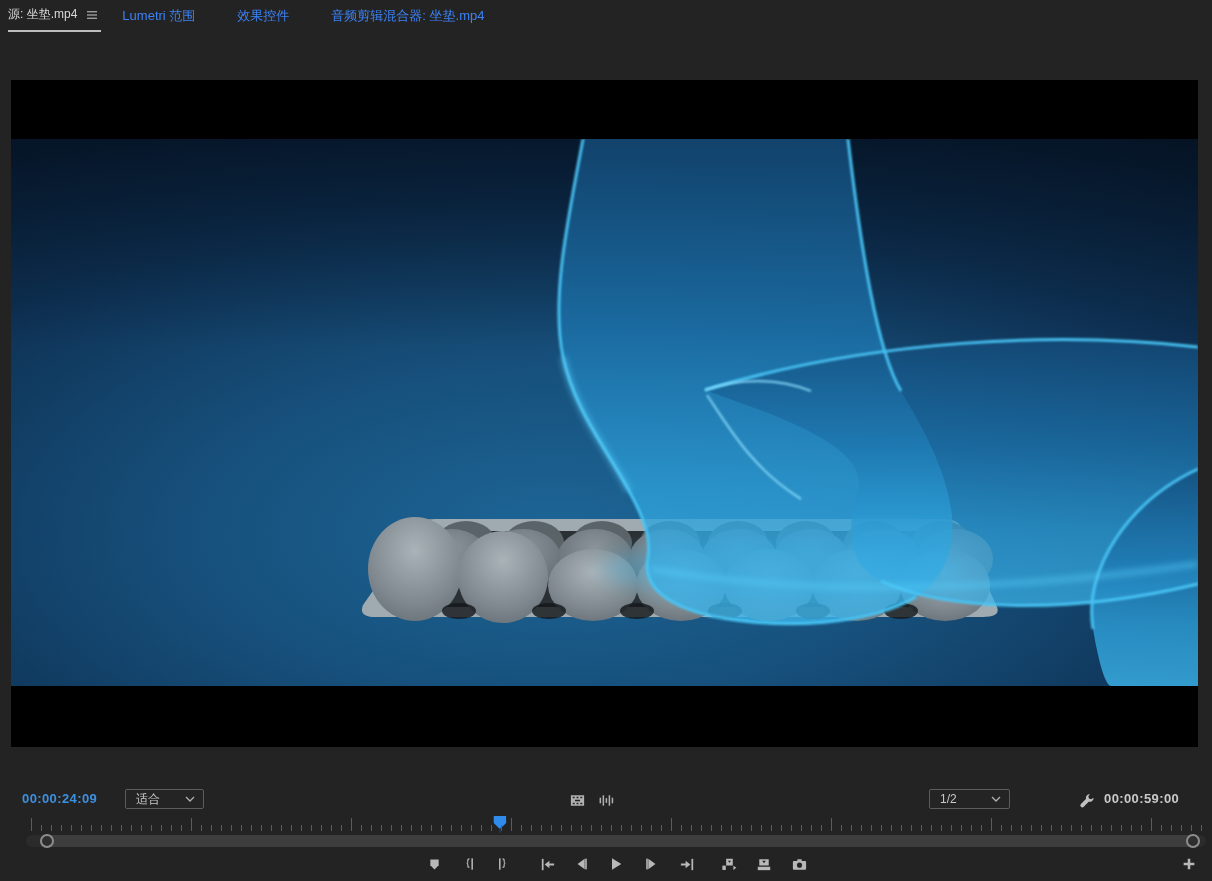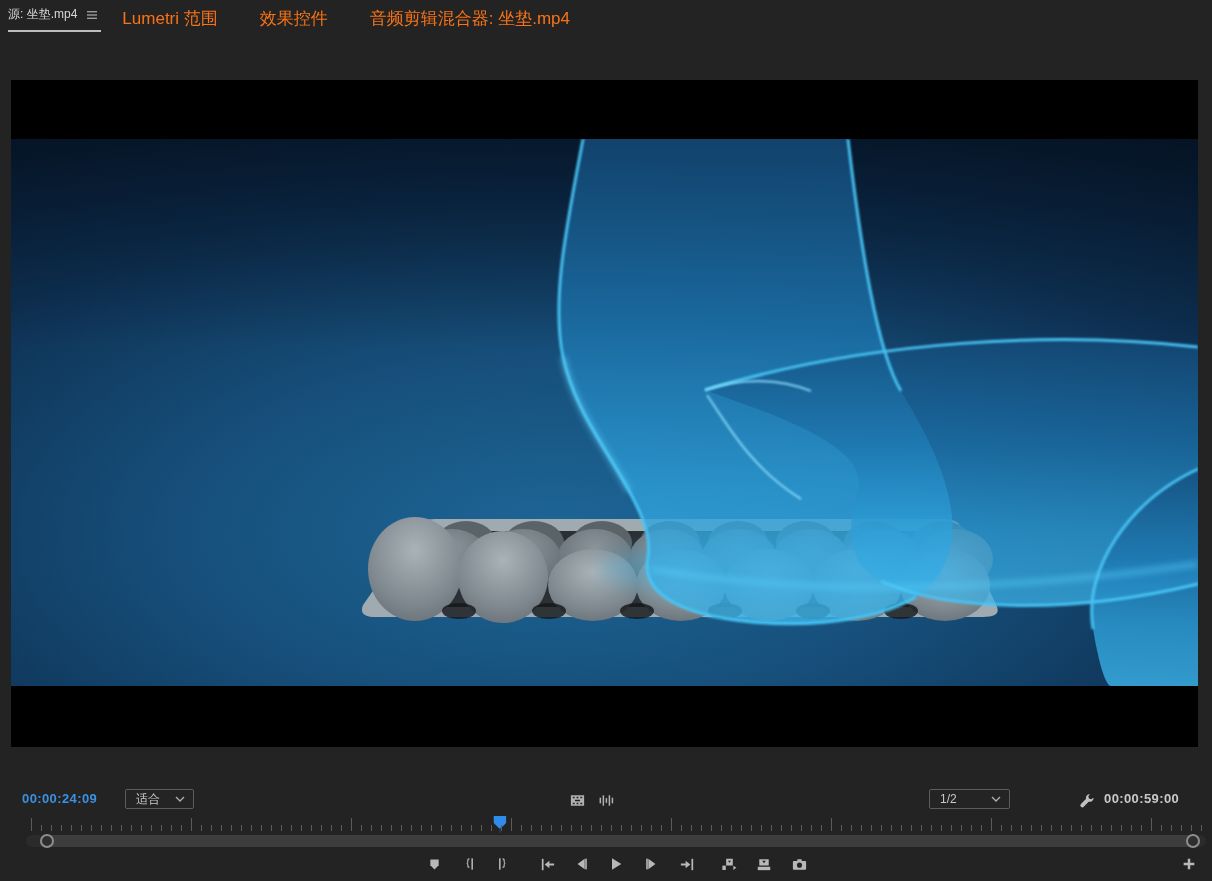--- a/index.html
+++ b/index.html
@@ -3,36 +3,36 @@
 <meta charset="utf-8">
 <style>
   html,body{margin:0;padding:0;background:#000;}
   .screen{position:relative;width:1212px;height:881px;background:#232323;overflow:hidden;
           font-family:"Liberation Sans","DejaVu Sans",sans-serif;-webkit-font-smoothing:antialiased;}
 
   
   .tabbar{position:absolute;left:0;top:0;right:0;height:30px;display:flex;align-items:flex-start;padding-top:6px;box-sizing:border-box;}
   .tab-group{display:flex;align-items:center;gap:9px;margin-left:8px;padding:0 3px 7px 0;border-bottom:2px solid #bdbdbd;}
   .tab-label{font-size:12px;color:#d8d8d8;white-space:nowrap;}
-  .tab{font-size:17px;color:#f97316;white-space:nowrap;margin-left:42px;padding-top:1px;cursor:default;}
+  .tab{font-size:13px;color:#3b82f6;white-space:nowrap;margin-left:42px;padding-top:1px;cursor:default;}
   .tab-group + .tab{margin-left:21px;}
   .menu-icon svg{display:block;}
 
   
   .video{position:absolute;left:11px;top:80px;width:1187px;height:667px;background:#000;}
   .frame{position:absolute;left:0;top:59px;width:1187px;height:547px;overflow:hidden;}
   .frame svg{display:block;}
 
   
   .ctl{position:absolute;font-size:13px;}
   .timecode{left:22px;top:791px;color:#3c90e0;font-weight:bold;letter-spacing:.4px;}
   .duration{left:1104px;top:791px;color:#c9c9c9;font-weight:bold;letter-spacing:.4px;}
   .dropdown{position:absolute;top:789px;height:20px;box-sizing:border-box;background:#242424;border:1px solid #5c5c5c;border-radius:2px;
             color:#c9c9c9;font-size:12px;display:flex;align-items:center;padding:0 8px 0 10px;cursor:default;}
-  .dd-fit{left:125px;width:69px;}
+  .dd-fit{left:125px;width:79px;}
   .dd-res{left:929px;width:81px;}
   .dropdown .chev{margin-left:auto;display:flex;}
   .iconbtn{position:absolute;width:24px;height:24px;display:flex;align-items:center;justify-content:center;cursor:default;}
   .iconbtn svg{display:block;}
   .drag-video{left:565px;top:788px;}
   .drag-audio{left:594px;top:788px;}
   .settings{left:1074px;top:788px;}
 
   
   .ruler{position:absolute;left:0;top:815px;width:1212px;height:18px;cursor:default;}

